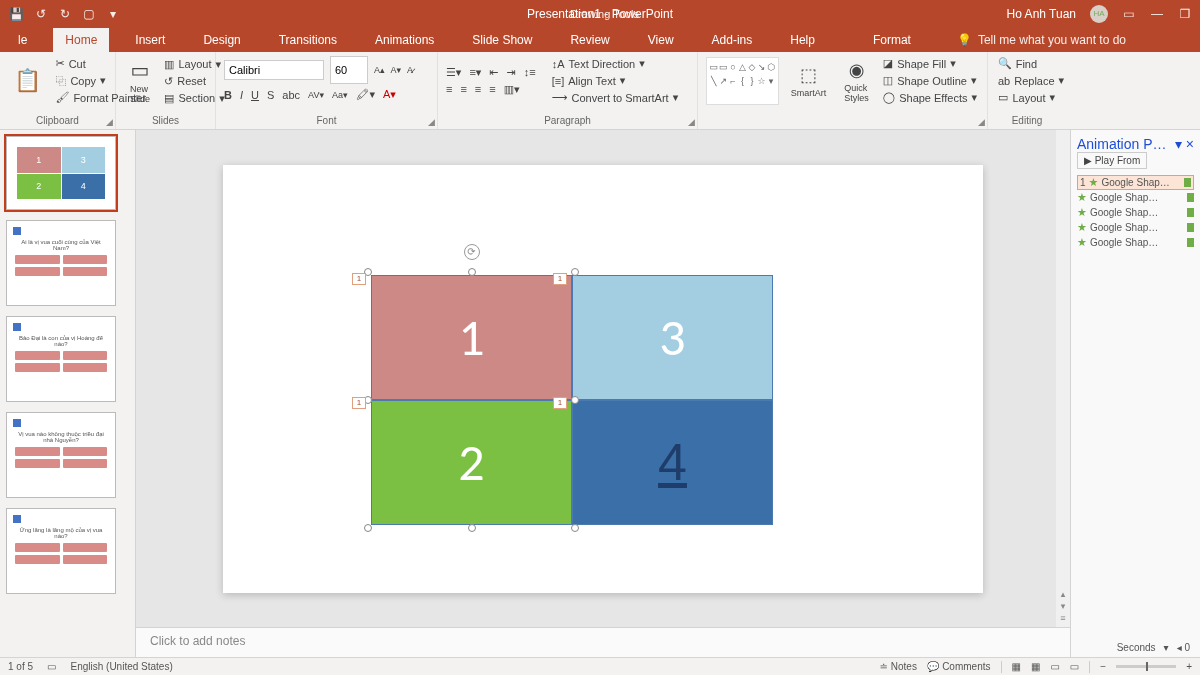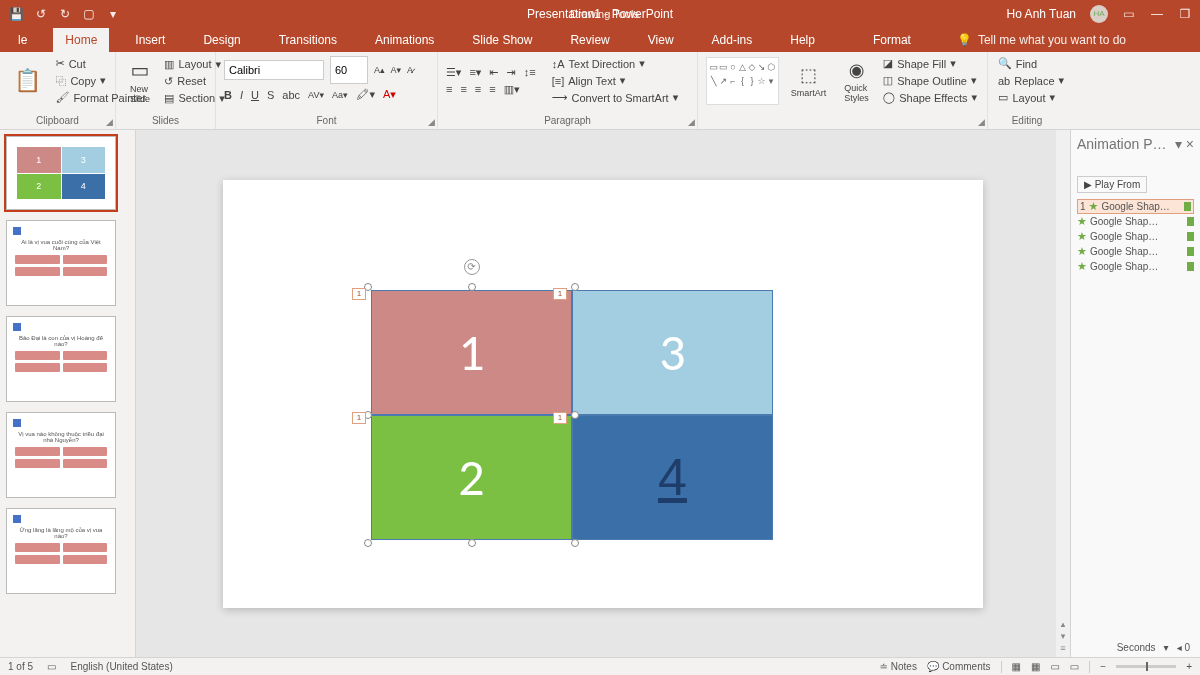--- a/index.html
+++ b/index.html
@@ -44,21 +44,21 @@
 .c3{background:#a3cde0}
 .c2{background:#7bc043}
 .c4{background:#3b6fa8}
 .c4 span{color:#1f3d6b;text-decoration:underline}
 .sel-handles{position:absolute;left:145px;top:107px;width:207px;height:256px;pointer-events:none}
 .handle{width:8px;height:8px;background:#fff;border:1px solid #888;border-radius:50%;position:absolute}
 .rot{position:absolute;left:50%;top:-28px;transform:translateX(-50%);width:16px;height:16px;border:1px solid #999;border-radius:50%;color:#888;font-size:10px;display:flex;align-items:center;justify-content:center}
 .atag{position:absolute;width:14px;height:12px;background:#fff;border:1px solid #e0a080;font-size:8px;display:flex;align-items:center;justify-content:center;color:#a05030}
 .notes{height:30px;background:#fafafa;border-top:1px solid #d4d4d4;padding:6px 14px;color:#888;font-size:12px}
 .rpane{width:130px;background:#f9f9f9;border-left:1px solid #d4d4d4;padding:6px;font-size:11px}
-.rpane-h{color:#737373;font-size:14px;margin-bottom:24px;display:flex;justify-content:space-between;align-items:center}
+.rpane-h{color:#1d4ed8;font-size:14px;margin-bottom:0;display:flex;justify-content:space-between;align-items:center}
 .play{border:1px solid #ccc;padding:2px 6px;font-size:10px;margin-bottom:6px;display:inline-flex;align-items:center;gap:3px}
 .anim-item{display:flex;align-items:center;gap:3px;padding:1px 0;font-size:10px;color:#555}
 .star{color:#70ad47;font-size:11px}
 .chip{width:7px;height:9px;background:#70ad47;margin-left:auto}
 .anim-item.sel{background:#fce4d6;border:1px solid #e0a080;padding:0 2px}
 .rpane-foot{position:absolute;bottom:22px;right:10px;font-size:10px;color:#555;display:flex;gap:8px;align-items:center}
 .statusbar{height:18px;background:#f3f2f1;border-top:1px solid #d4d4d4;display:flex;align-items:center;font-size:10px;color:#555;padding:0 8px;gap:14px}
 .sb-r{margin-left:auto;display:flex;gap:10px;align-items:center}
 .vline{width:1px;height:12px;background:#ccc}
 .scrollb{position:absolute;right:0;top:0;width:14px;height:100%;background:#f0f0f0;display:flex;flex-direction:column;align-items:center;justify-content:flex-end;padding-bottom:4px;gap:2px}
@@ -331,20 +331,21 @@
         <div class="atag" style="left:330px;top:108px">1</div>
         <div class="atag" style="left:129px;top:232px">1</div>
         <div class="atag" style="left:330px;top:232px">1</div>
       </div>
       <div class="scrollb">
           <span>▴</span>
           <span>▾</span>
           <span>≡</span>
         </div>
     </div>
+    <div class="notes">Click to add notes</div>
   </div>
 
   <div class="rpane">
     <div class="rpane-h">
         <span>Animation P…</span>
         <span>▾ ×</span>
       </div>
     <div class="play">▶ <span>Play From</span></div>
     <div class="anim-item sel">
         <span>1</span>

